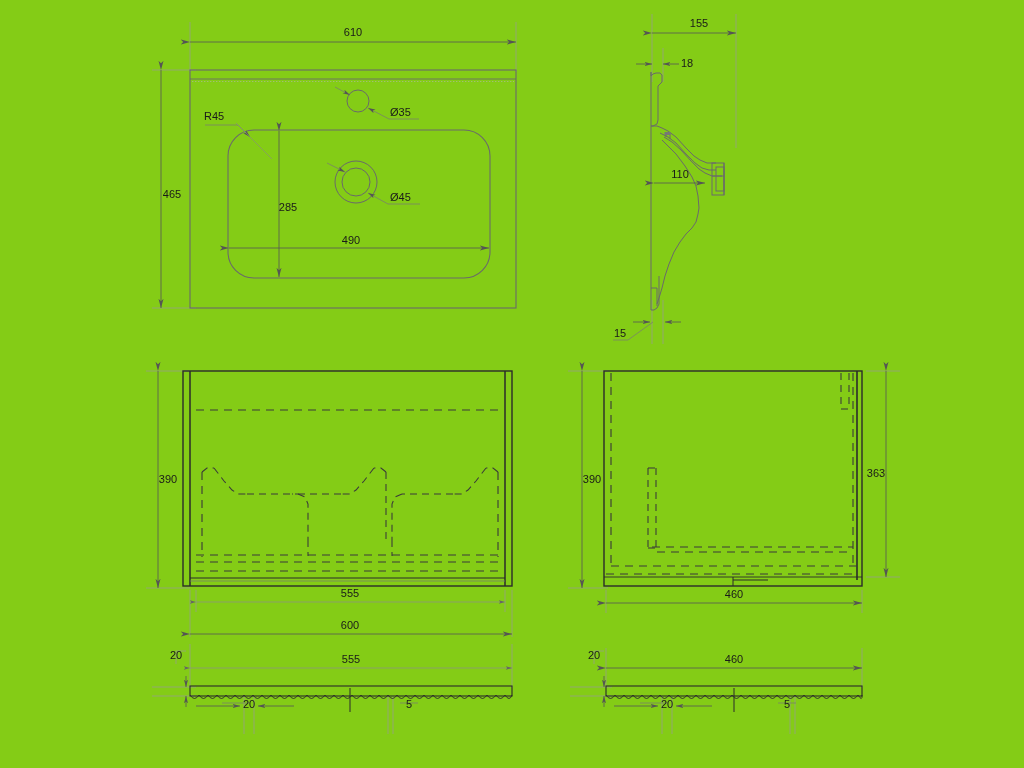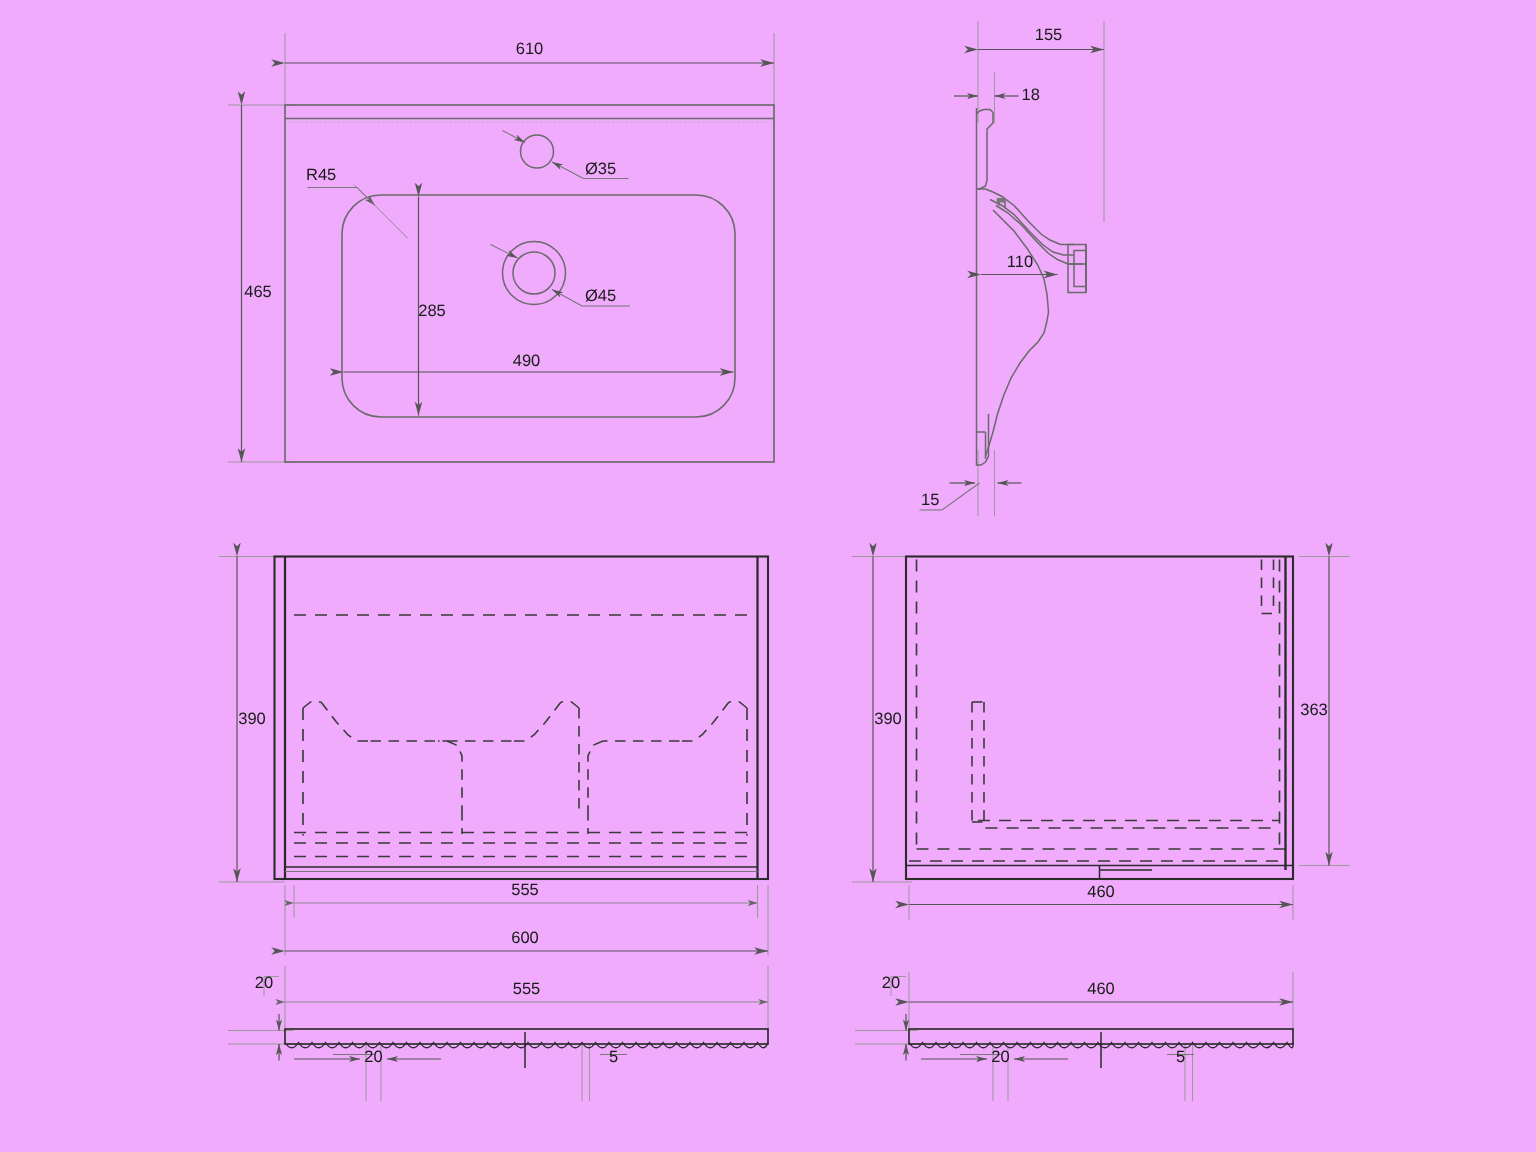--- a/index.html
+++ b/index.html
@@ -7,21 +7,21 @@
     padding: 0;
     background: #ffffff;
   }
   body {
     font-family: "Liberation Sans", sans-serif;
   }
   #sheet {
     position: relative;
     width: 1024px;
     height: 768px;
-    background: #f0abfc;
+    background: #84cc16;
     overflow: hidden;
   }
   #sheet svg {
     position: absolute;
     left: 0;
     top: 0;
   }
   .dimtext {
     font-family: "Liberation Sans", sans-serif;
     font-size: 11px;

